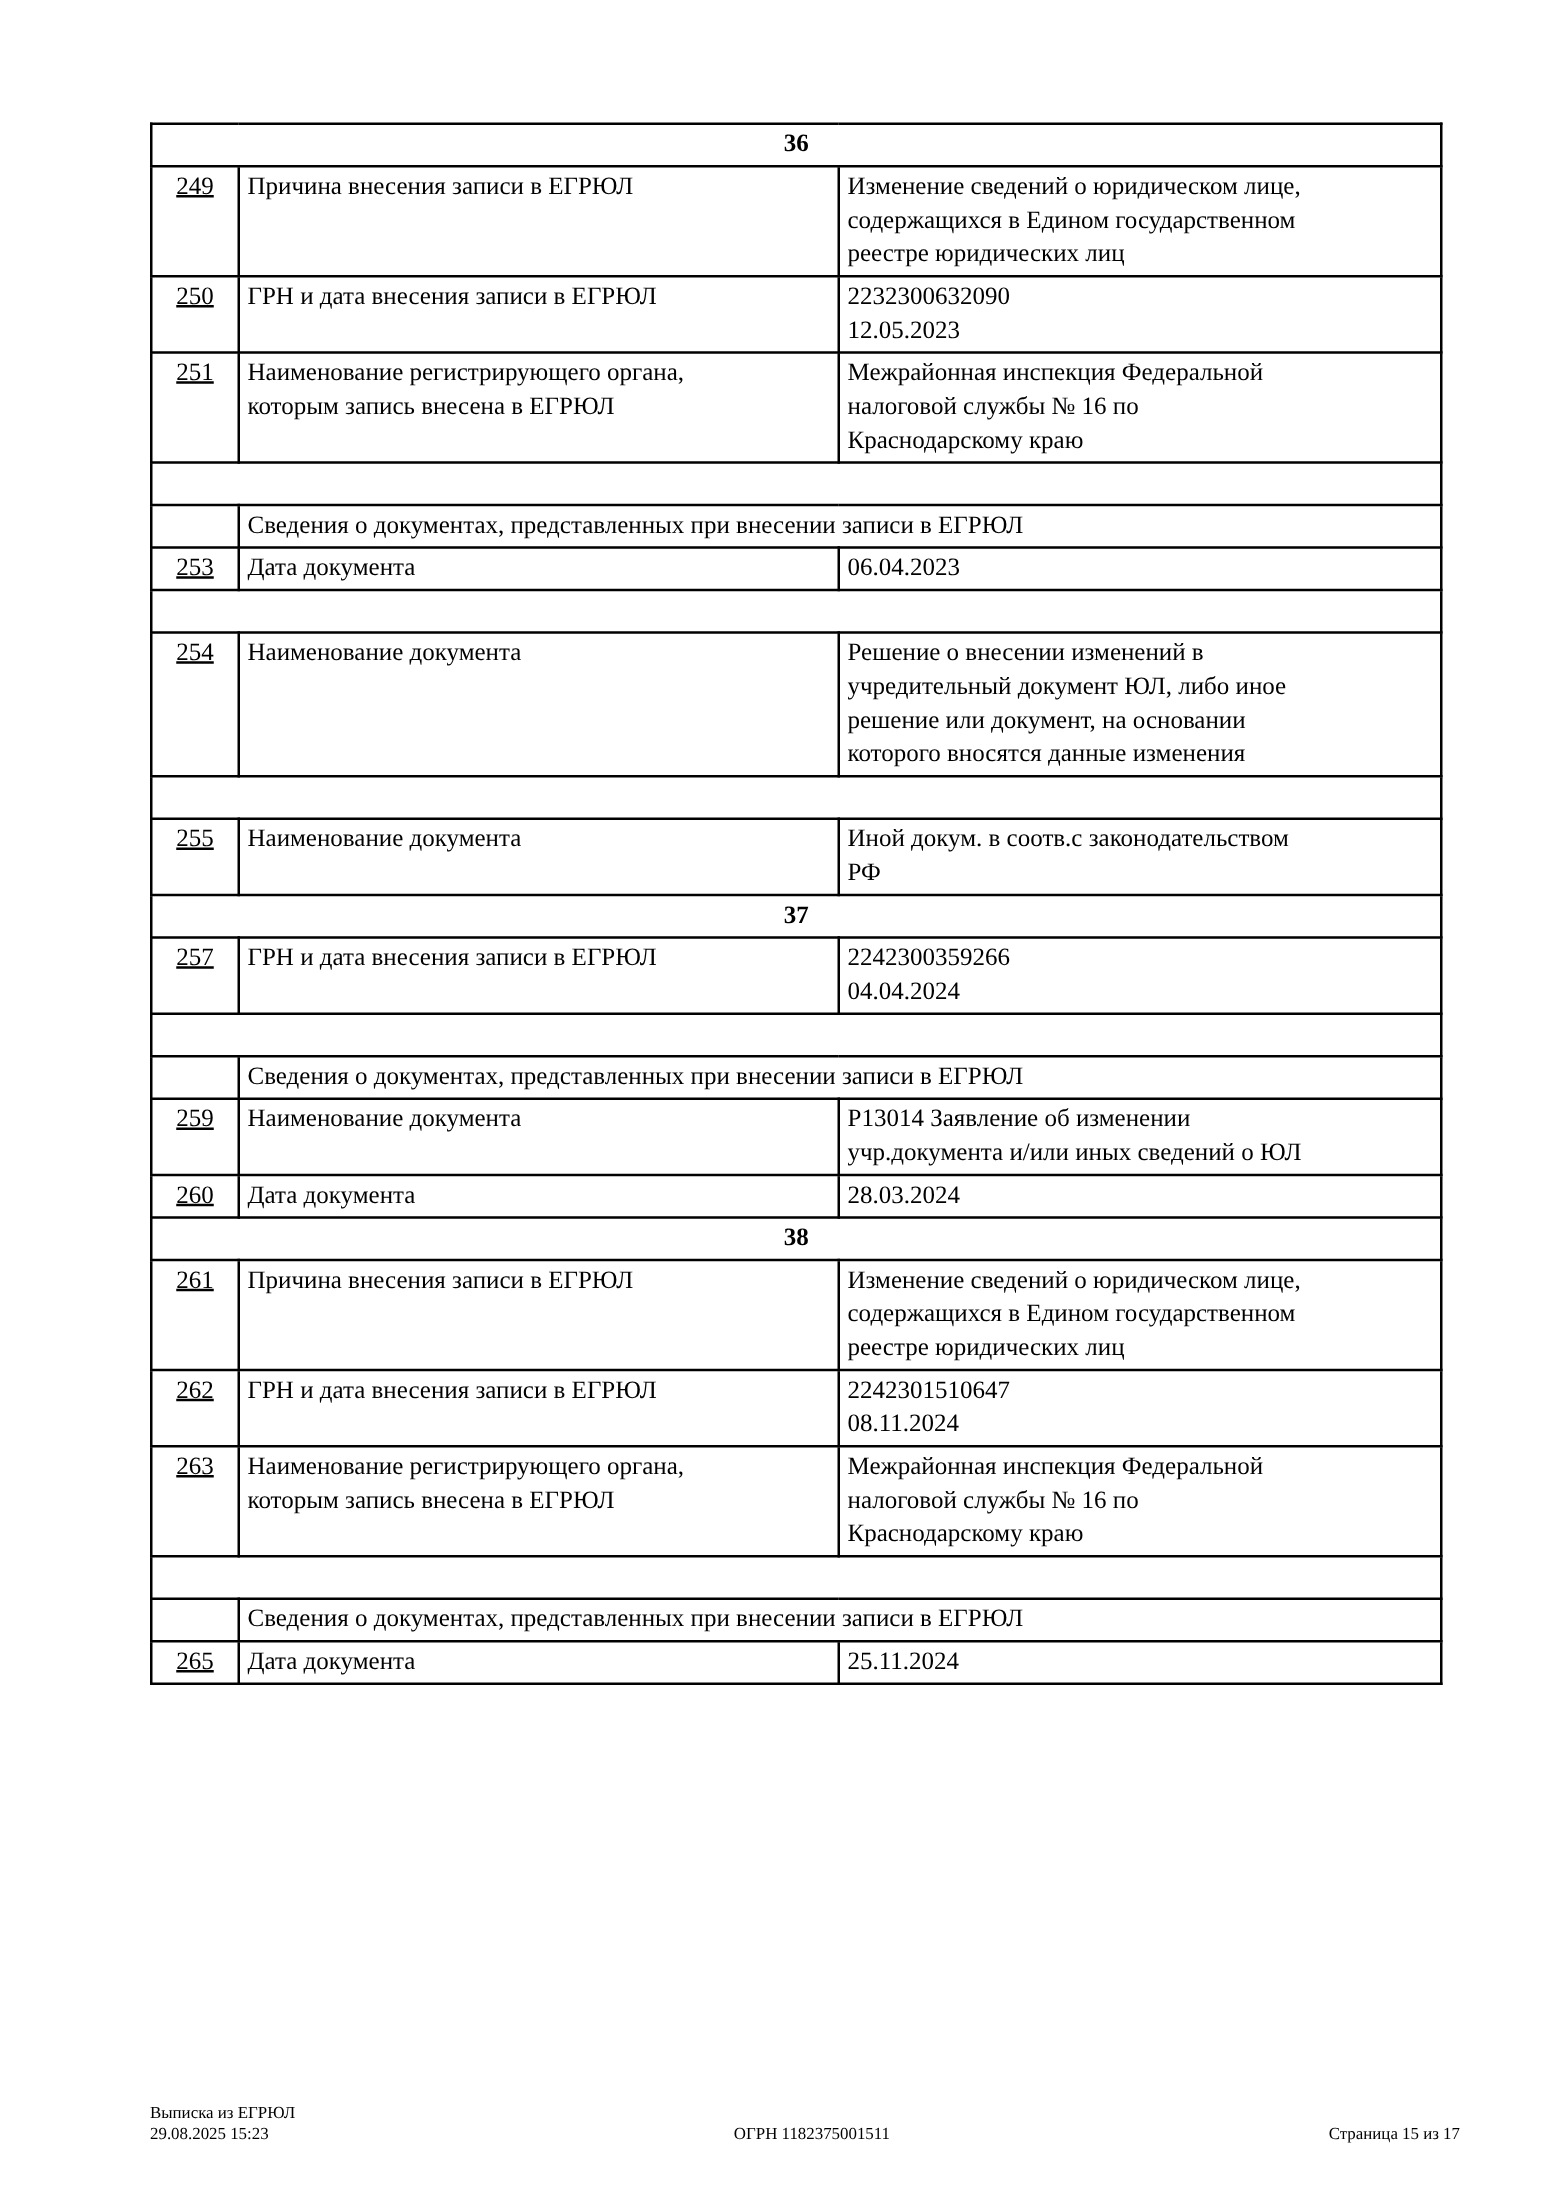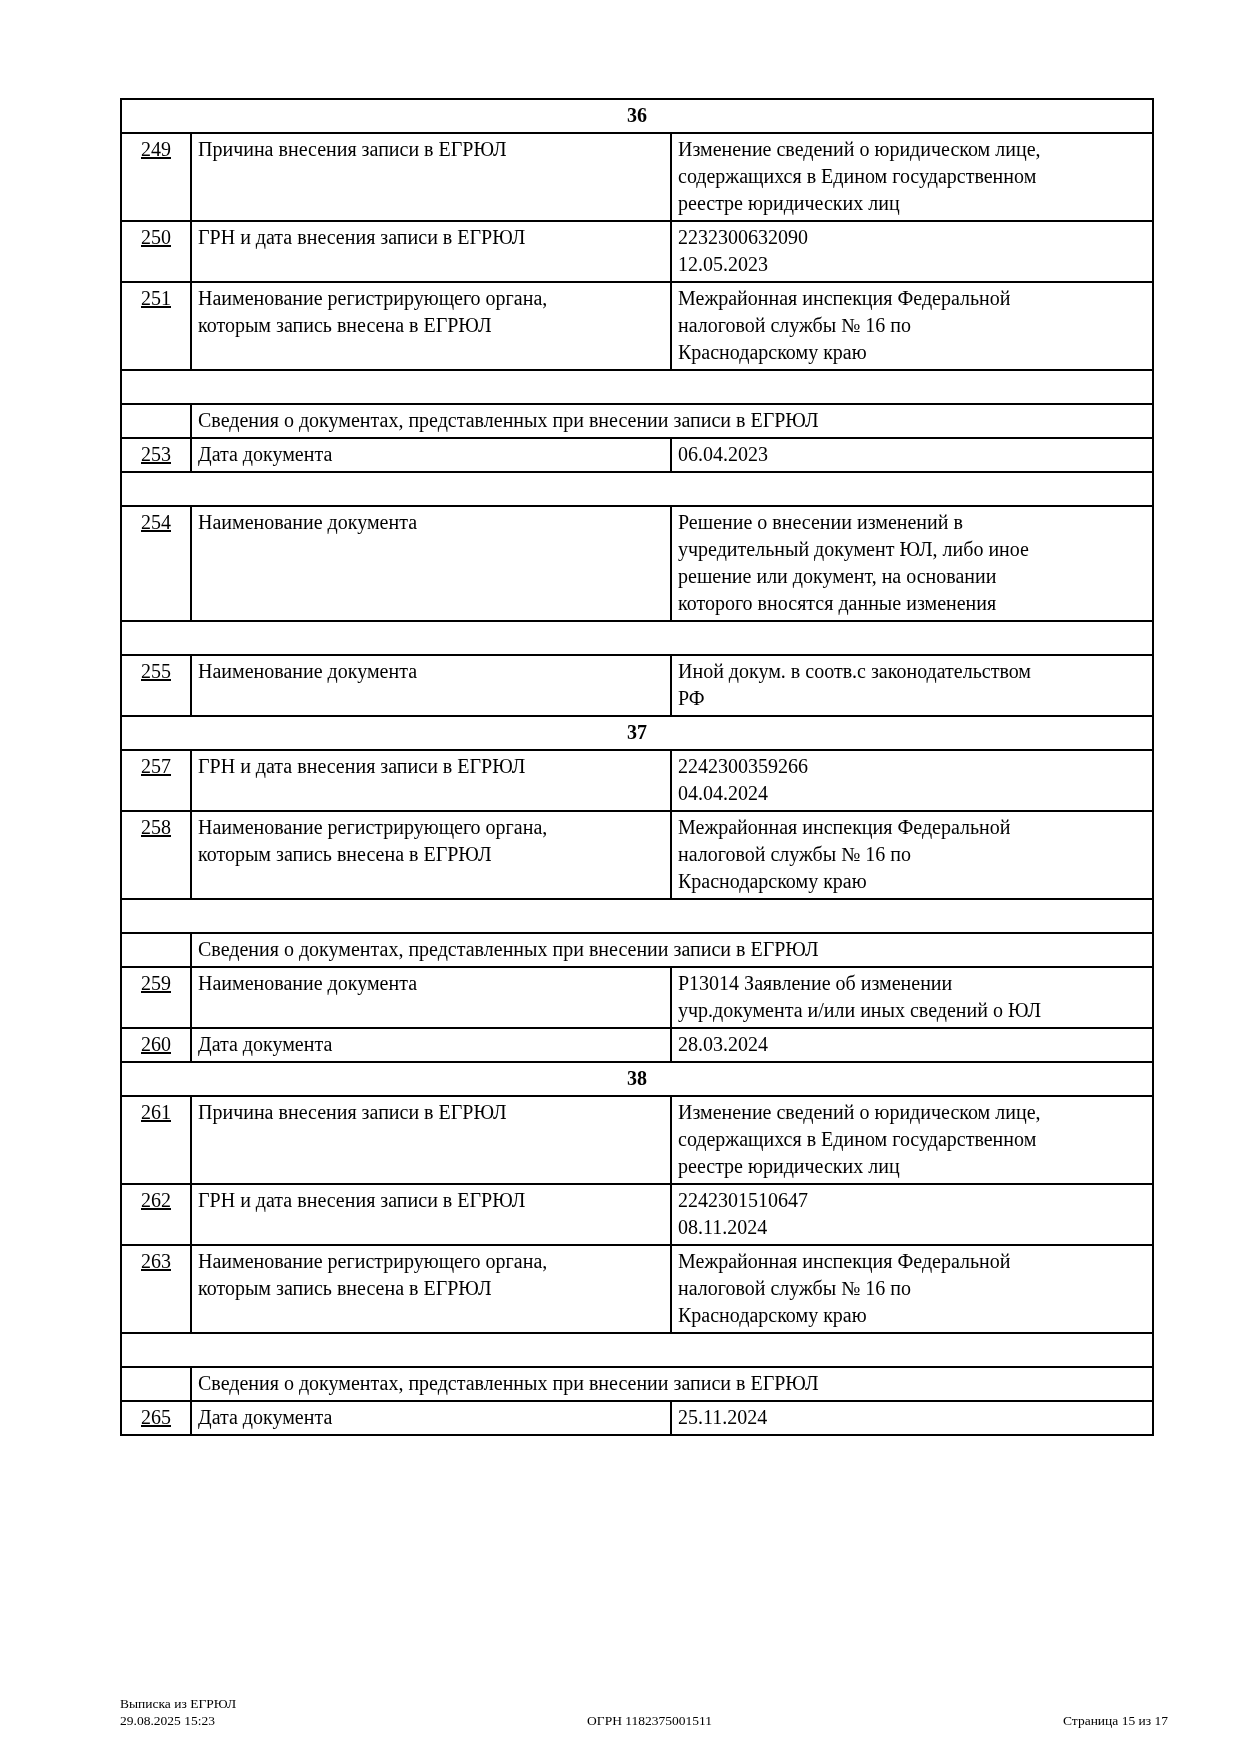--- a/index.html
+++ b/index.html
@@ -60,21 +60,20 @@
     position: absolute;
     left: 120px;
     top: 1682px;
     width: 1048px;
     display: flex;
     justify-content: space-between;
     align-items: flex-end;
     font-size: 13.5px;
     line-height: 16.5px;
     font-family: "Liberation Serif", "DejaVu Serif", serif;
-    margin-top: 14px;
   }
   .footer-left { text-align: left; }
   .footer-center { text-align: center; }
   .footer-right { text-align: right; }
 </style>
 </head>
 <body>
 
 <table class="egrul-table">
   <colgroup>
@@ -156,28 +155,20 @@
   </tr>
 
 
   <tr>
     <td class="c-num">257</td>
     <td class="c-label">ГРН и дата внесения записи в ЕГРЮЛ</td>
     <td class="c-value">2242300359266
 04.04.2024</td>
   </tr>
 
-  <tr>
-    <td class="c-num">258</td>
-    <td class="c-label">Наименование регистрирующего органа,
-которым запись внесена в ЕГРЮЛ</td>
-    <td class="c-value">Межрайонная инспекция Федеральной
-налоговой службы № 16 по
-Краснодарскому краю</td>
-  </tr>
 
   <tr>
     <td class="c-spacer" colspan="3"></td>
   </tr>
 
   <tr>
     <td class="c-num"></td>
     <td class="c-subheader" colspan="2">Сведения о документах, представленных при внесении записи в ЕГРЮЛ</td>
   </tr>
 

